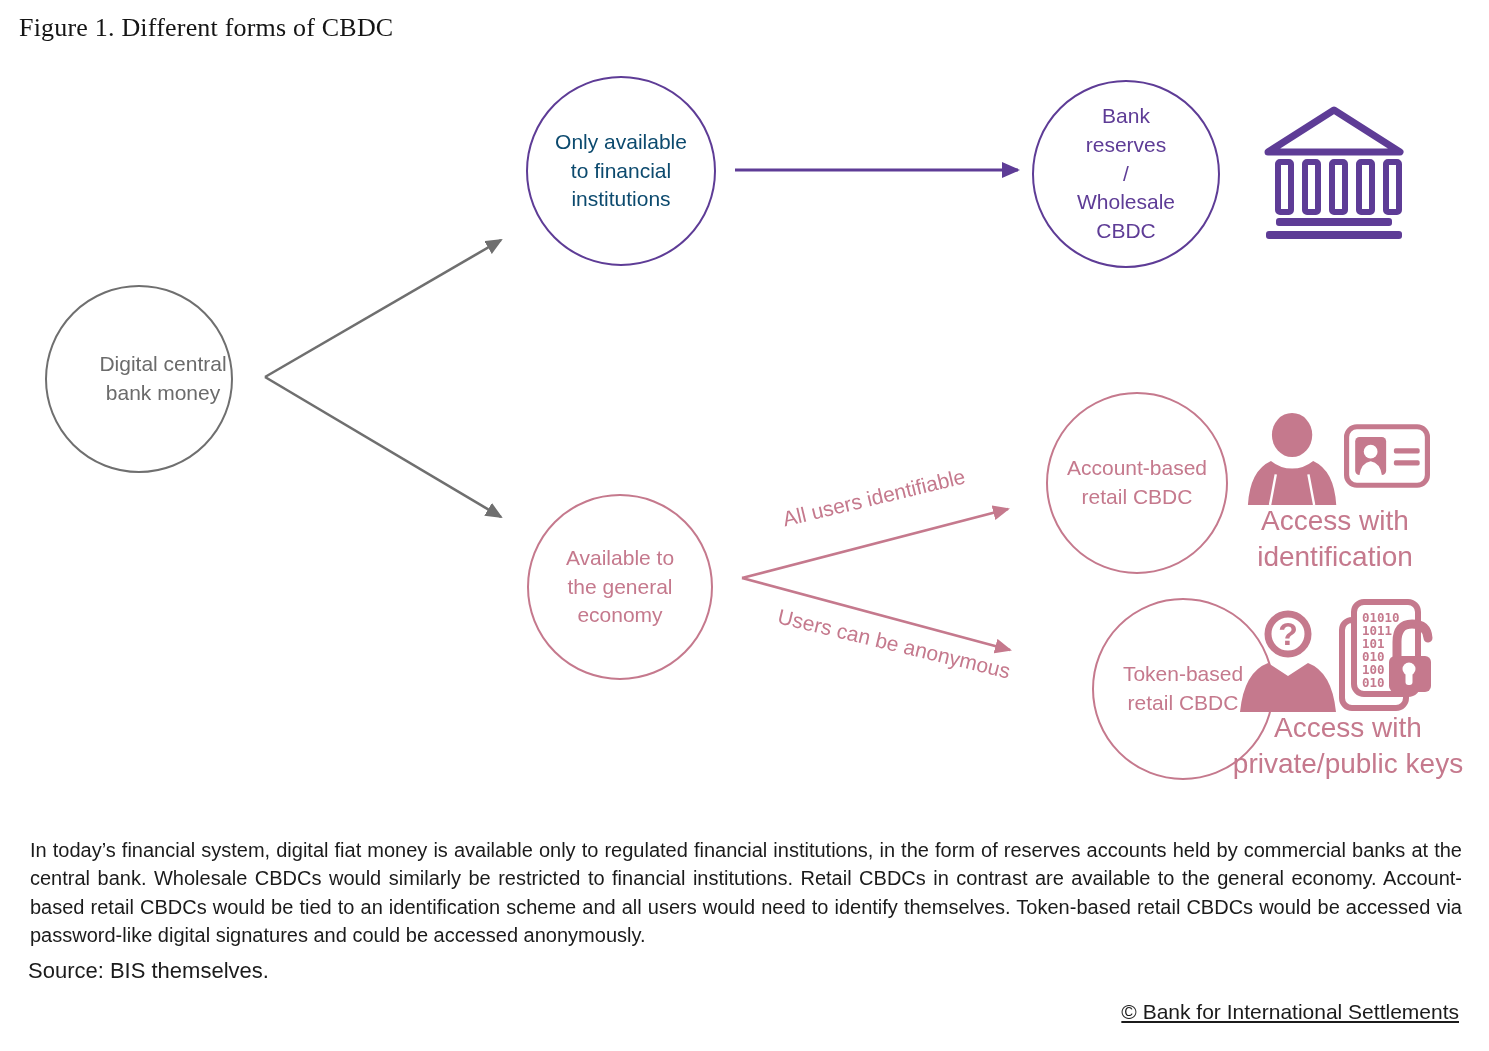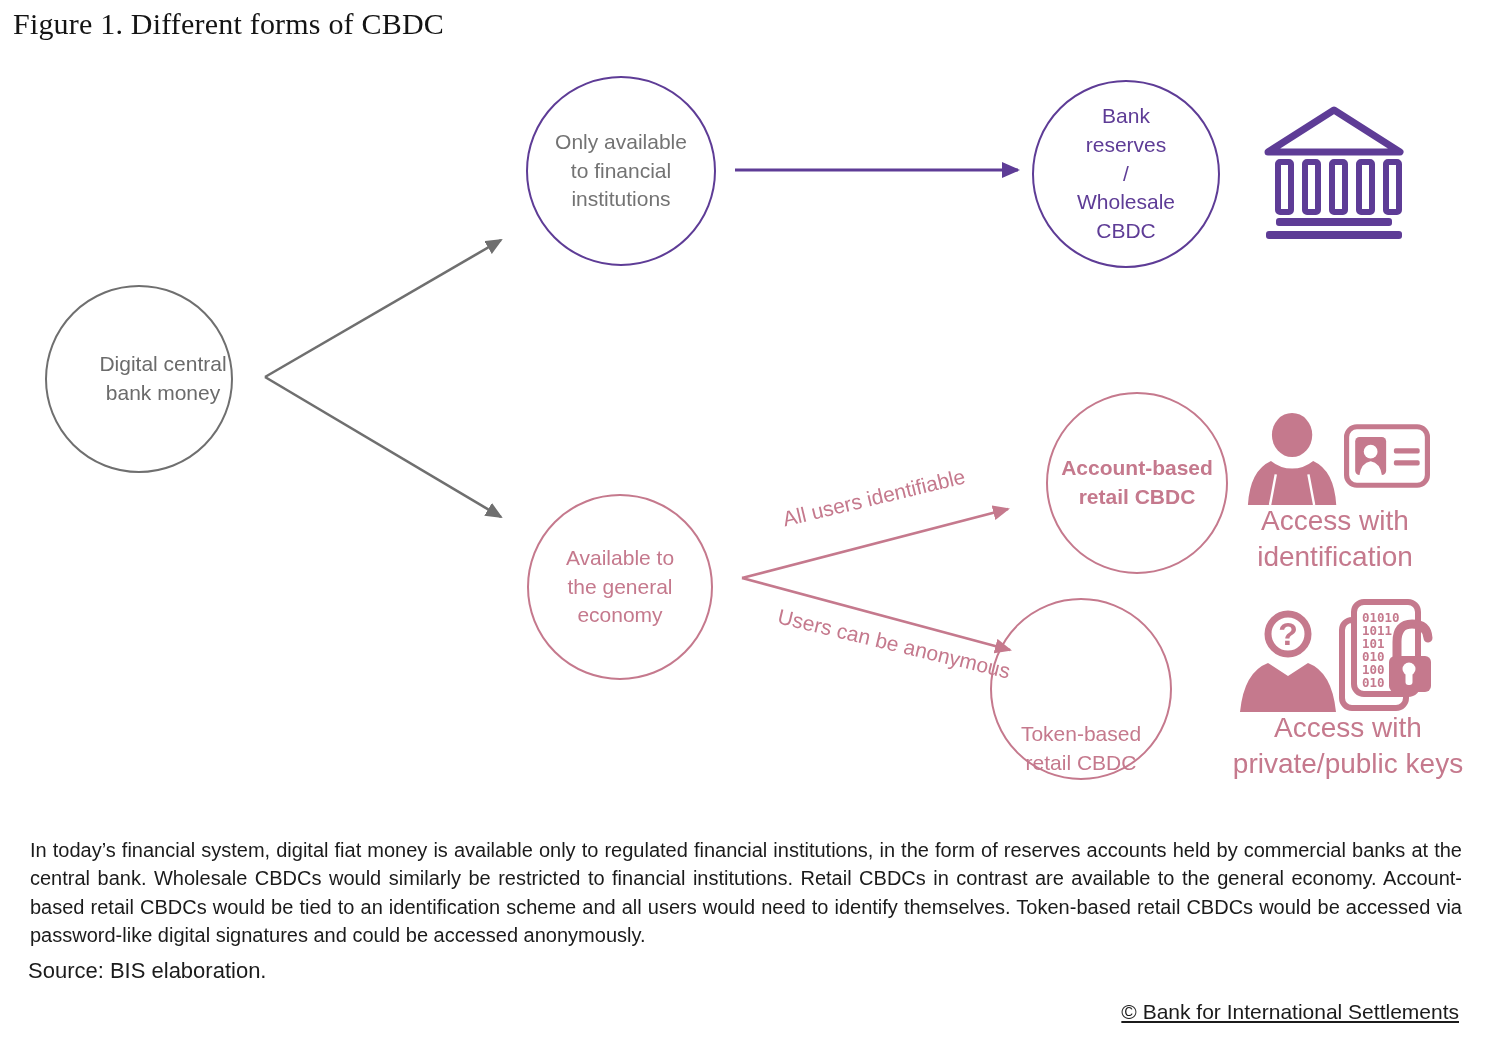--- a/index.html
+++ b/index.html
@@ -1,37 +1,37 @@
 <!DOCTYPE html>
 <html><head>
 <meta charset="utf-8">
 <style>
   html, body { margin:0; padding:0; background:#ffffff; }
   .canvas {
     position:relative; width:1489px; height:1051px; background:#ffffff;
     font-family:"Liberation Sans", sans-serif; overflow:hidden;
   }
   .title {
-    position:absolute; left:10px; top:4px; margin:3px;
+    position:absolute; left:10px; top:4px; margin:9px;
     font-family:"Liberation Serif", serif; font-weight:400;
-    font-size:30px; color:#141414; letter-spacing:0.2px;
+    font-size:26px; color:#141414; letter-spacing:0.2px;
   }
   .arrows { position:absolute; left:0; top:0; pointer-events:none; }
 
   .circle {
     position:absolute; border-radius:50%;
     display:flex; align-items:center; justify-content:center;
     text-align:center; font-size:21px; line-height:1.38;
   }
   .c-root  { left:45px;  top:285px; width:184px; height:184px; border:2px solid #6f6f6f; color:#6b6b6b; }
-  .c-fin   { left:526px; top:76px;  width:186px; height:186px; border:2px solid #5e3c96; color:#737373; }
+  .c-fin   { left:526px; top:76px;  width:186px; height:186px; border:2px solid #5e3c96; color:#0c4a6e; }
   .c-whole { left:1032px;top:80px;  width:184px; height:184px; border:2px solid #5e3c96; color:#5e3c96; }
   .c-gen   { left:527px; top:494px; width:182px; height:182px; border:2px solid #c5798d; color:#c5798d; }
-  .c-acct  { left:1046px;top:392px; width:178px; height:178px; border:2px solid #c5798d; color:#c5798d;font-weight:bold; }
-  .c-token { left:990px;top:598px; width:178px; height:178px; border:2px solid #c5798d; color:#c5798d;align-items:flex-end; }
+  .c-acct  { left:1046px;top:392px; width:178px; height:178px; border:2px solid #c5798d; color:#c5798d; }
+  .c-token { left:1092px;top:598px; width:178px; height:178px; border:2px solid #c5798d; color:#c5798d; }
   .w-130 { width:130px;margin-left:48px; } .w-140 { width:140px; } .w-150 { width:150px; } .w-160 { width:160px; }
   .stack span { display:block; }
 
   .edge-label {
     position:absolute; color:#c5798d; font-size:21px; white-space:nowrap; text-align:center;
   }
   .el-ident { left:752px; top:486px; width:244px; transform:rotate(-13.5deg); }
   .el-anon  { left:748px; top:632px; width:292px; transform:rotate(13.5deg); }
 
   .caption {
@@ -170,16 +170,16 @@
     <path d="M60 58 V44 Q60 26 75 26 Q90 26 91 40" fill="none" stroke="#c5798d" stroke-width="9" stroke-linecap="round"></path>
     <rect x="52" y="58" width="42" height="36" rx="6" fill="#c5798d"></rect>
     <circle cx="72" cy="71" r="6.5" fill="#ffffff"></circle>
     <rect x="68.5" y="73" width="7" height="14" rx="3" fill="#ffffff"></rect>
   </svg>
 
   <div class="caption cap-ident">Access with identification</div>
   <div class="caption cap-keys">Access with private/public keys</div>
 
   <p class="para">In today’s financial system, digital fiat money is available only to regulated financial institutions, in the form of reserves accounts held by commercial banks at the central bank. Wholesale CBDCs would similarly be restricted to financial institutions. Retail CBDCs in contrast are available to the general economy. Account-based retail CBDCs would be tied to an identification scheme and all users would need to identify themselves. Token-based retail CBDCs would be accessed via password-like digital signatures and could be accessed anonymously.</p>
-  <div class="source">Source: BIS elaboration.</div>
+  <div class="source">Source: BIS themselves.</div>
   <div class="copyright">© Bank for International Settlements</div>
 
 </div>
 
 </body></html>

